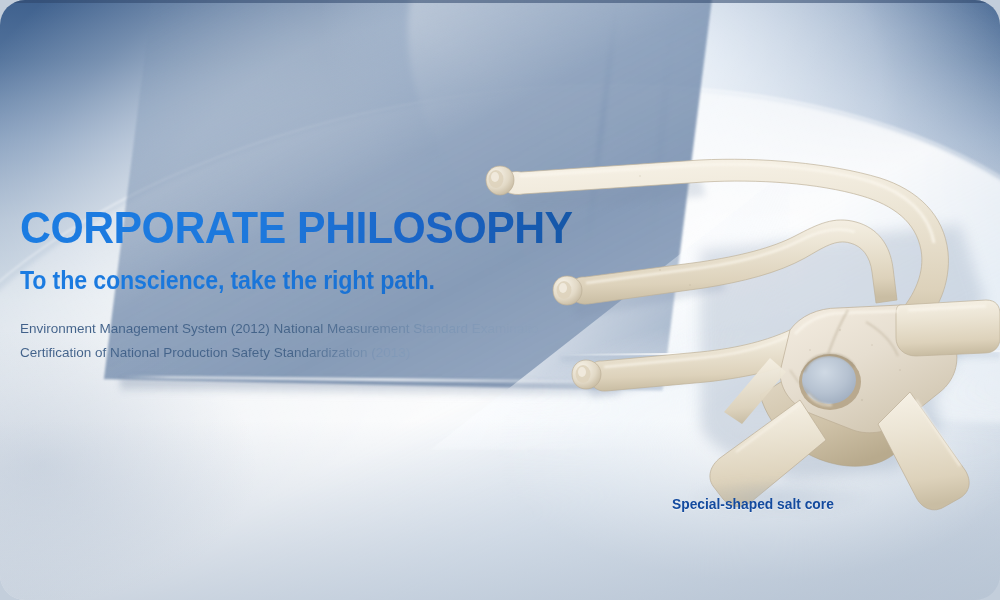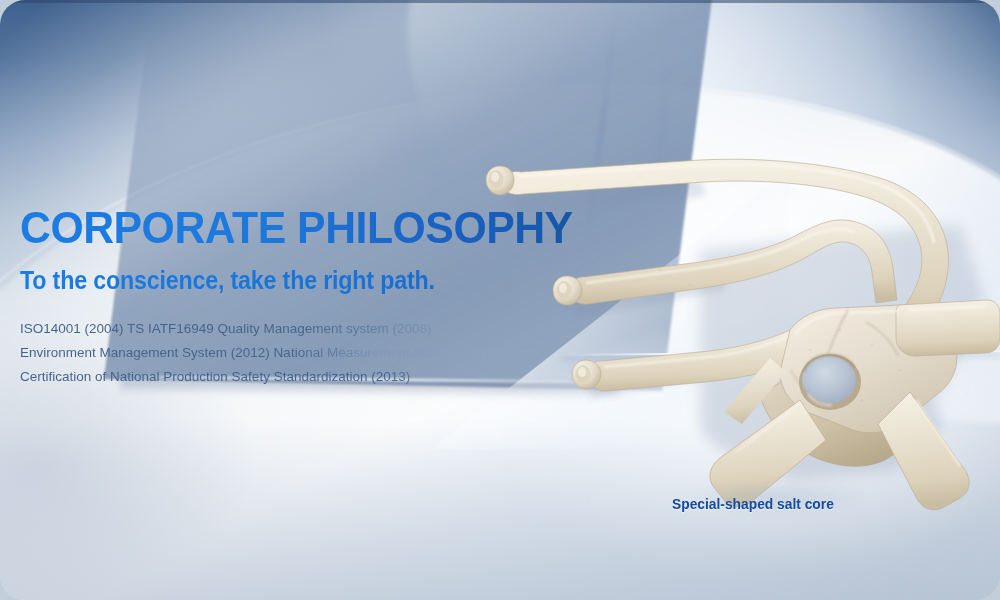--- a/index.html
+++ b/index.html
@@ -456,21 +456,20 @@
         <circle cx="690" cy="285" r="0.9" fill="#8d8067"></circle>
         <circle cx="640" cy="176" r="1" fill="#8d8067"></circle>
       </g>
     </svg>
   </div>
 
   <div id="copy">
     <div id="title">CORPORATE PHILOSOPHY</div>
     <div id="subtitle">To the conscience, take the right path.</div>
     <div id="certs">
-      <div class="cert-line">ISO14001 (2004)  TS IATF16949 Quality Management system (2008)</div>
       <div class="cert-line">Environment Management System (2012)   National Measurement Standard Examinatio</div>
       <div class="cert-line">Certification of National Production Safety Standardization (2013)</div>
     </div>
   </div>
 
   <div class="layer" id="caption-glow"></div>
   <div id="caption">Special-shaped salt core</div>
 
 </div>
 

